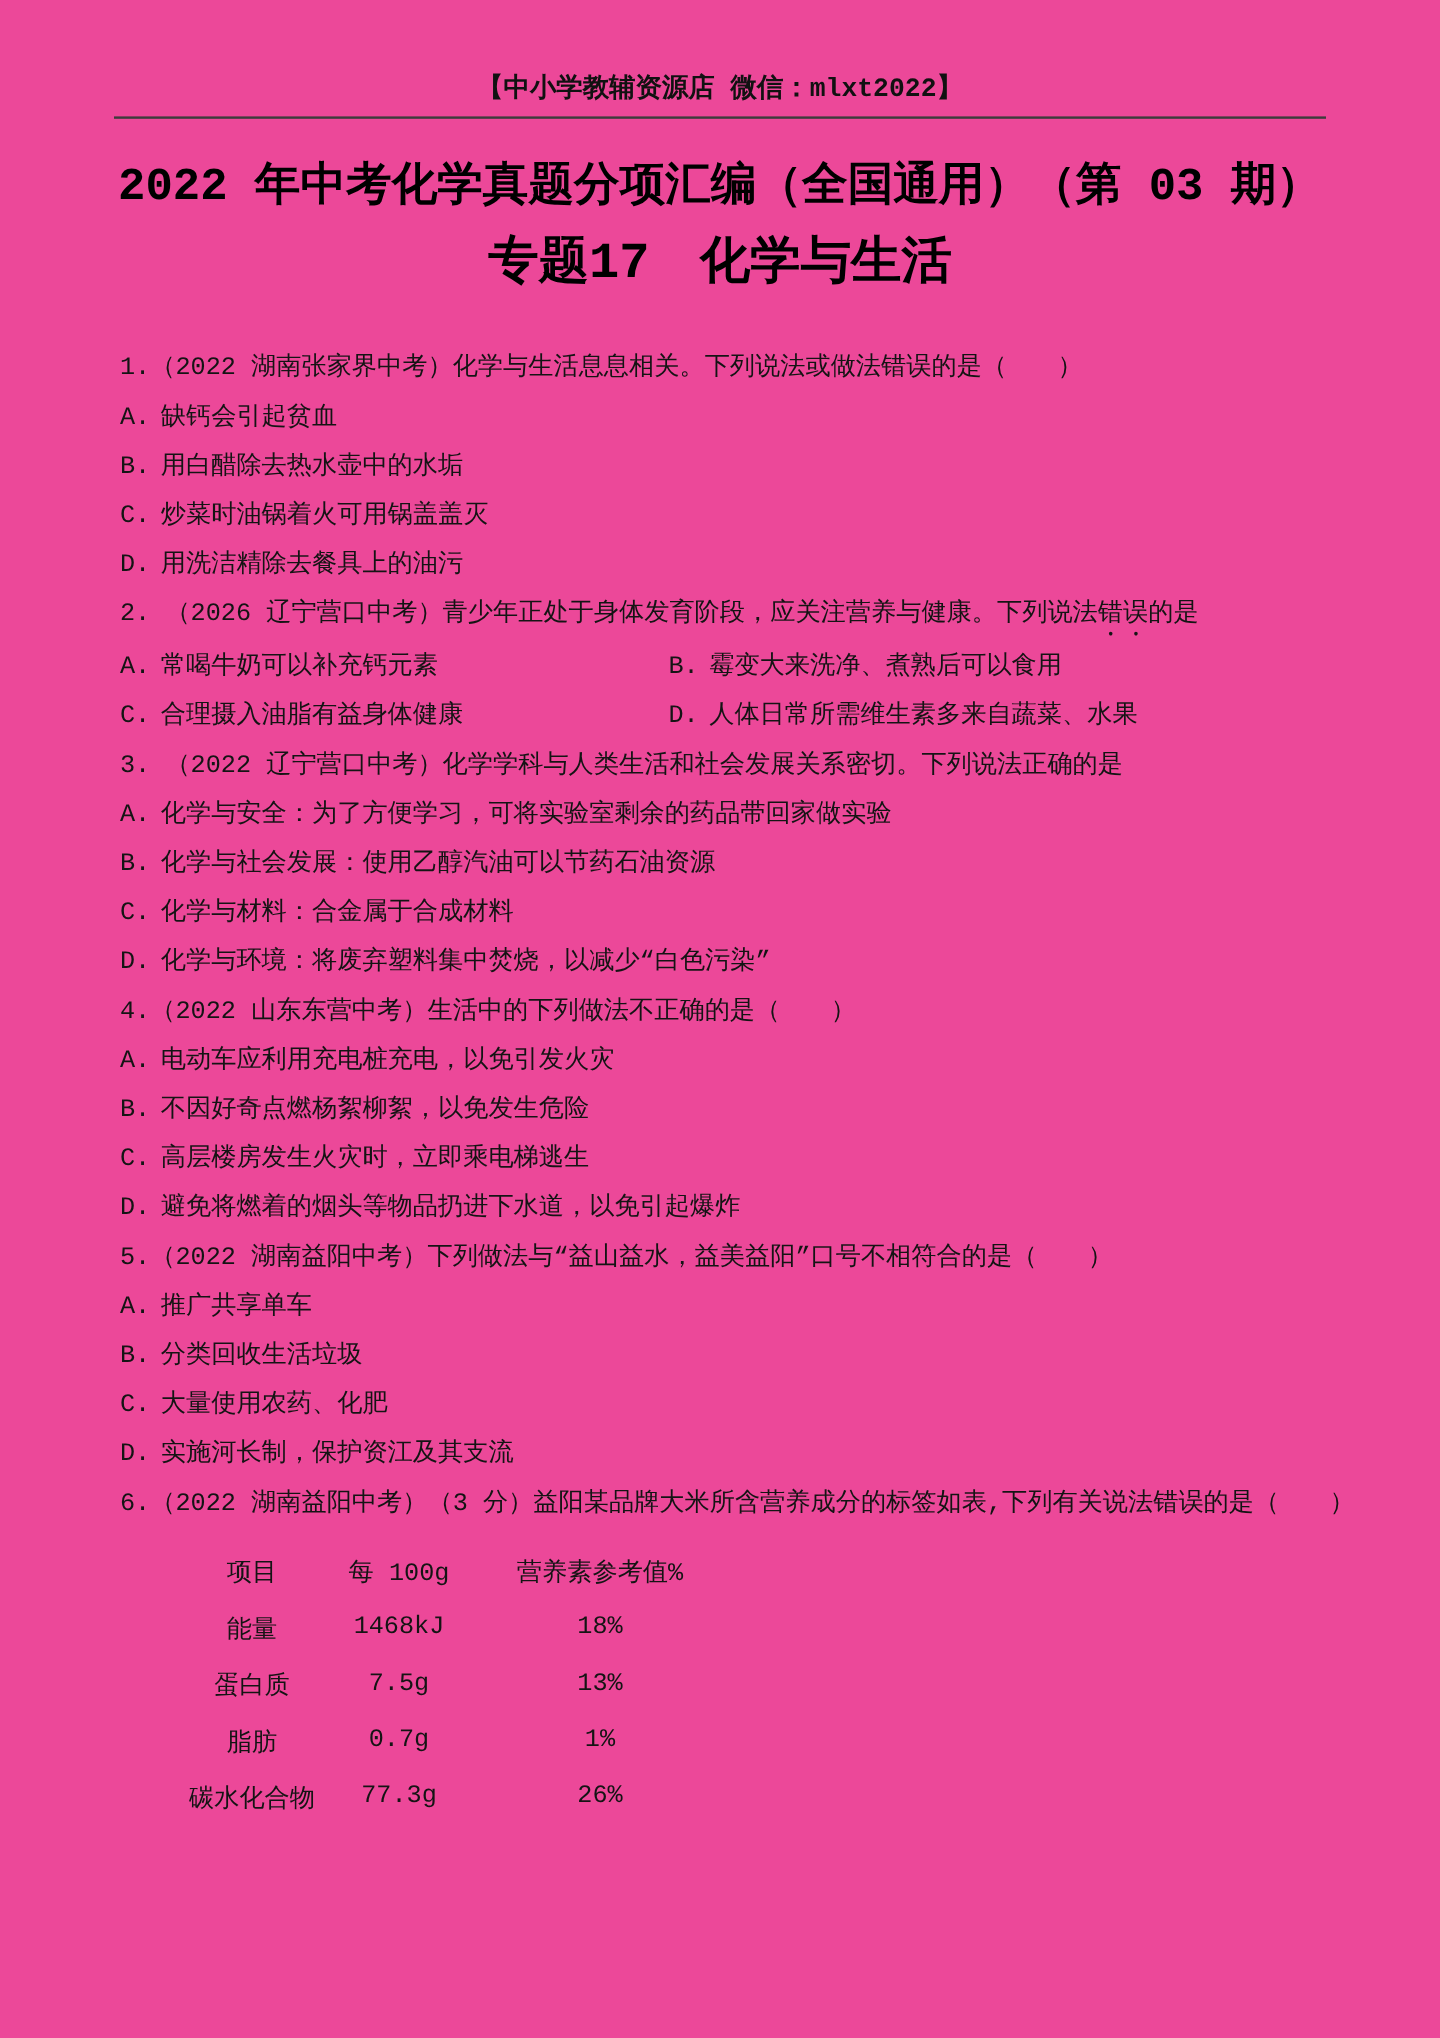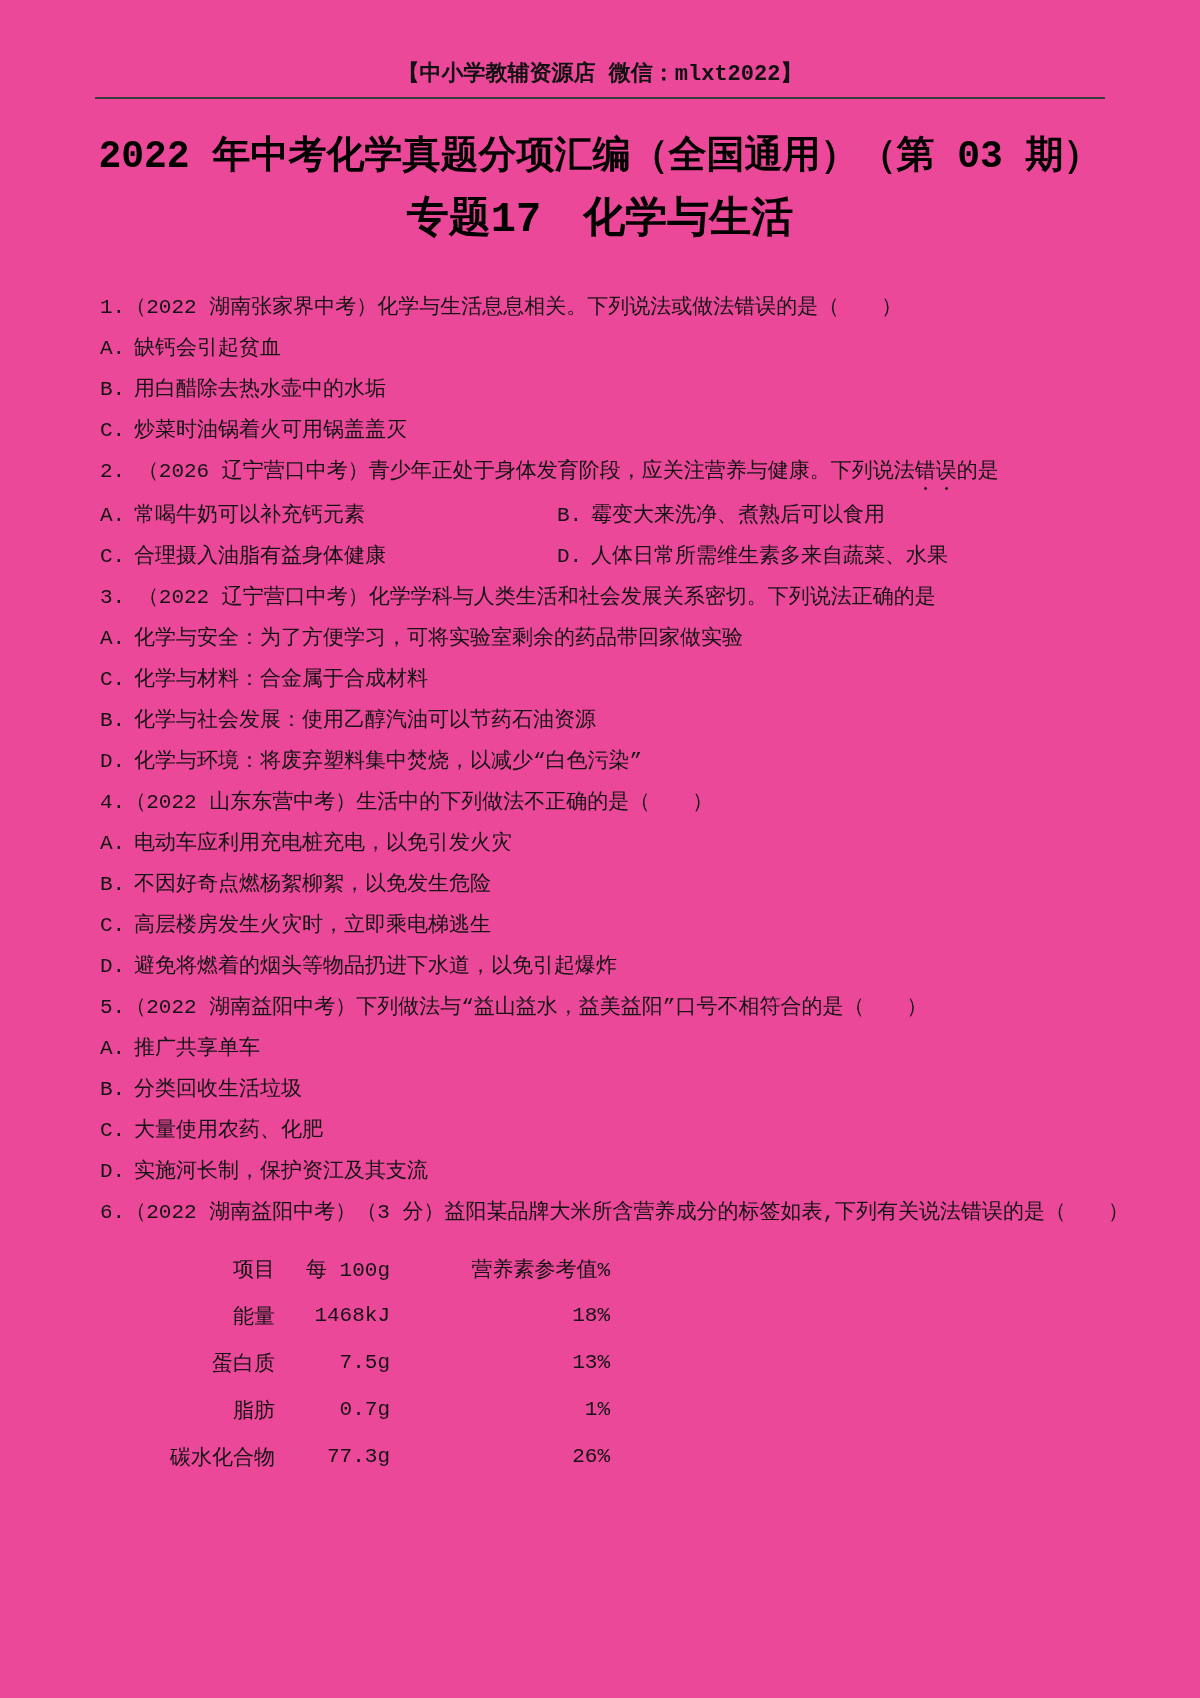--- a/index.html
+++ b/index.html
@@ -60,21 +60,21 @@
     -webkit-text-emphasis-position: under right;
   }
   table.nutrition {
     margin: 12px 0 0 45px;
     border-collapse: collapse;
     font-size: 21px;
     color: #141414;
   }
   table.nutrition th, table.nutrition td {
     font-weight: normal;
-    text-align: right;
+    text-align: center;
     padding: 0;
     height: 47px;
     vertical-align: middle;
   }
   table.nutrition .c1 { width: 130px; }
   table.nutrition .c2 { width: 115px; }
   table.nutrition .c3 { width: 220px; }
 </style>
 </head>
 <body>
@@ -88,33 +88,34 @@
 
   <h1 class="doc-title">2022 年中考化学真题分项汇编（全国通用）（第 03 期）</h1>
   <h2 class="doc-subtitle">专题17　化学与生活</h2>
 
   <div class="content">
 
     <p class="line stem">1.（2022 湖南张家界中考）化学与生活息息相关。下列说法或做法错误的是（　　）</p>
     <p class="line opt"><span class="ol">A.</span><span>缺钙会引起贫血</span></p>
     <p class="line opt"><span class="ol">B.</span><span>用白醋除去热水壶中的水垢</span></p>
     <p class="line opt"><span class="ol">C.</span><span>炒菜时油锅着火可用锅盖盖灭</span></p>
+    <p class="line opt"><span class="ol">D.</span><span>用洗洁精除去餐具上的油污</span></p>
 
     <p class="line stem"><span>2. （2026 辽宁营口中考）青少年正处于身体发育阶段，应关注营养与健康。下列说法</span><span class="emph">错误</span><span>的是</span></p>
     <div class="twocol">
       <p class="line opt"><span class="ol">A.</span><span>常喝牛奶可以补充钙元素</span></p>
       <p class="line opt"><span class="ol">B.</span><span>霉变大来洗净、煮熟后可以食用</span></p>
       <p class="line opt"><span class="ol">C.</span><span>合理摄入油脂有益身体健康</span></p>
       <p class="line opt"><span class="ol">D.</span><span>人体日常所需维生素多来自蔬菜、水果</span></p>
     </div>
 
     <p class="line stem">3. （2022 辽宁营口中考）化学学科与人类生活和社会发展关系密切。下列说法正确的是</p>
     <p class="line opt"><span class="ol">A.</span><span>化学与安全：为了方便学习，可将实验室剩余的药品带回家做实验</span></p>
+    <p class="line opt"><span class="ol">B.</span><span>化学与社会发展：使用乙醇汽油可以节药石油资源</span></p>
     <p class="line opt"><span class="ol">C.</span><span>化学与材料：合金属于合成材料</span></p>
-    <p class="line opt"><span class="ol">B.</span><span>化学与社会发展：使用乙醇汽油可以节药石油资源</span></p>
     <p class="line opt"><span class="ol">D.</span><span>化学与环境：将废弃塑料集中焚烧，以减少“白色污染”</span></p>
 
     <p class="line stem">4.（2022 山东东营中考）生活中的下列做法不正确的是（　　）</p>
     <p class="line opt"><span class="ol">A.</span><span>电动车应利用充电桩充电，以免引发火灾</span></p>
     <p class="line opt"><span class="ol">B.</span><span>不因好奇点燃杨絮柳絮，以免发生危险</span></p>
     <p class="line opt"><span class="ol">C.</span><span>高层楼房发生火灾时，立即乘电梯逃生</span></p>
     <p class="line opt"><span class="ol">D.</span><span>避免将燃着的烟头等物品扔进下水道，以免引起爆炸</span></p>
 
     <p class="line stem">5.（2022 湖南益阳中考）下列做法与“益山益水，益美益阳”口号不相符合的是（　　）</p>
     <p class="line opt"><span class="ol">A.</span><span>推广共享单车</span></p>

